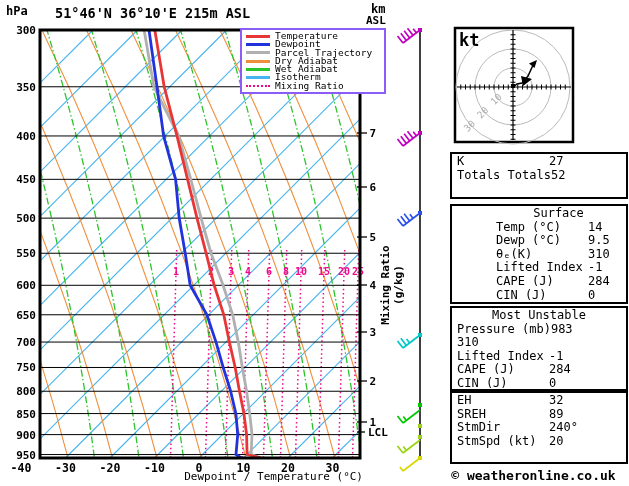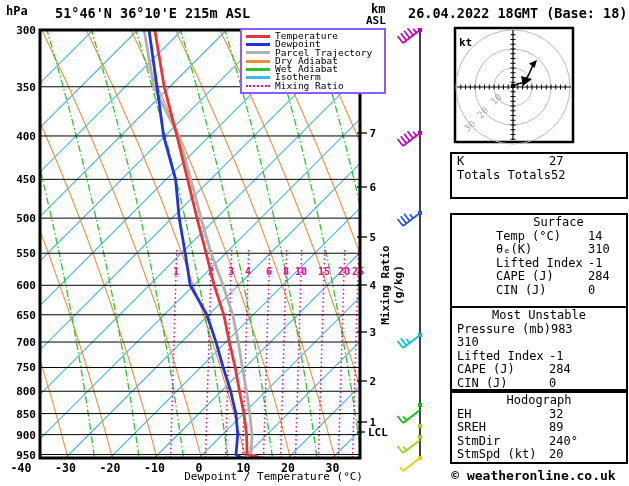--- a/index.html
+++ b/index.html
@@ -6,34 +6,34 @@
   #app{position:relative;width:629px;height:486px;background:#fff;
        font-family:"DejaVu Sans Mono",monospace;color:#000;overflow:hidden;}
   .abs{position:absolute;}
   .b{font-weight:bold;}
   #skewt-svg{position:absolute;left:0;top:0;}
   #hpa-label{left:6px;top:4px;font-size:12px;}
   #station-title{left:55px;top:5px;font-size:13.5px;}
   #km-label{left:371px;top:2px;font-size:12px;}
   #asl-label{left:366px;top:14px;font-size:11px;}
   #datetime-title{left:408px;top:5px;font-size:13.5px;}
-  #kt-label{left:459px;top:36px;font-size:11px;}
+  #kt-label{left:459px;top:30px;font-size:17px;}
   #lcl-label{left:368px;top:426px;font-size:11px;font-weight:bold;}
   #legend{left:240px;top:28px;width:146px;height:66px;border:2px solid #8b5cf6;
           background:#fff;box-sizing:border-box;padding:2px 4px;}
   .lrow{display:flex;align-items:center;gap:5px;height:8.3px;}
   .lswatch{width:24px;flex:0 0 24px;height:0;}
   .llabel{font-size:9.5px;line-height:8.3px;white-space:nowrap;}
   #mixing-axis-label{left:333px;top:272px;width:118px;text-align:center;
       font-size:11px;font-weight:bold;transform:rotate(-90deg);}
   #x-axis-label{left:63px;top:470px;width:300px;text-align:right;font-size:11px;}
   .panel{position:absolute;left:450px;width:178px;border:2px solid #000;background:#fff;
          box-sizing:border-box;padding:1px 5px;font-size:12px;line-height:13.6px;}
   #panel-indices{top:152px;height:47px;}
-  #panel-surface{top:213px;height:100px;padding-left:44px;}
+  #panel-surface{top:204px;height:100px;padding-left:44px;}
   #panel-mu{top:306px;height:85px;}
   #panel-hodo{top:391px;height:73px;}
   .phead{text-align:center;}
   .prow{display:flex;}
   .plabel{flex:0 0 92px;white-space:nowrap;}
   .pvalue{white-space:nowrap;}
   #footer{left:440px;top:468px;width:187px;text-align:center;font-size:13px;}
 </style>
 </head>
 <body>
@@ -255,21 +255,20 @@
         <path d="M512 88 L517 84 L522 83 L528 76 L534 63" stroke="#000" fill="none" stroke-width="1.5"></path>
         <polygon points="537,60 534.5,68 529,63.5" fill="#000"></polygon>
         <polygon points="521,76 532,79 523,86" fill="#000"></polygon>
       </g>
     </svg>
 
   <div class="abs b" id="hpa-label">hPa</div>
   <div class="abs b" id="station-title">51°46'N 36°10'E 215m ASL</div>
   <div class="abs b" id="km-label">km</div>
   <div class="abs b" id="asl-label">ASL</div>
-  <div class="abs b" id="datetime-title">26.04.2022 18GMT (Base: 18)</div>
   <div class="abs b" id="kt-label">kt</div>
   <div class="abs" id="lcl-label">LCL</div>
 
   <div class="abs" id="legend">
       <div class="lrow">
         <span class="lswatch" style="border-top: 3px solid rgb(232, 53, 53);"></span>
         <span class="llabel">Temperature</span>
       </div>
       <div class="lrow">
         <span class="lswatch" style="border-top: 3px solid rgb(34, 51, 221);"></span>
@@ -310,20 +309,24 @@
         <span class="pvalue">52</span>
       </div>
     </div>
   <div class="panel" id="panel-surface">
       <div class="phead">Surface</div>
       <div class="prow">
         <span class="plabel">Temp (°C)</span>
         <span class="pvalue">14</span>
       </div>
       <div class="prow">
+        <span class="plabel">Dewp (°C)</span>
+        <span class="pvalue">9.5</span>
+      </div>
+      <div class="prow">
         <span class="plabel">θₑ(K)</span>
         <span class="pvalue">310</span>
       </div>
       <div class="prow">
         <span class="plabel">Lifted Index</span>
         <span class="pvalue">-1</span>
       </div>
       <div class="prow">
         <span class="plabel">CAPE (J)</span>
         <span class="pvalue">284</span>
@@ -349,21 +352,20 @@
       <div class="prow">
         <span class="plabel">CAPE (J)</span>
         <span class="pvalue">284</span>
       </div>
       <div class="prow">
         <span class="plabel">CIN (J)</span>
         <span class="pvalue">0</span>
       </div>
     </div>
   <div class="panel" id="panel-hodo">
-      <div class="phead">Hodograph</div>
       <div class="prow">
         <span class="plabel">EH</span>
         <span class="pvalue">32</span>
       </div>
       <div class="prow">
         <span class="plabel">SREH</span>
         <span class="pvalue">89</span>
       </div>
       <div class="prow">
         <span class="plabel">StmDir</span>

